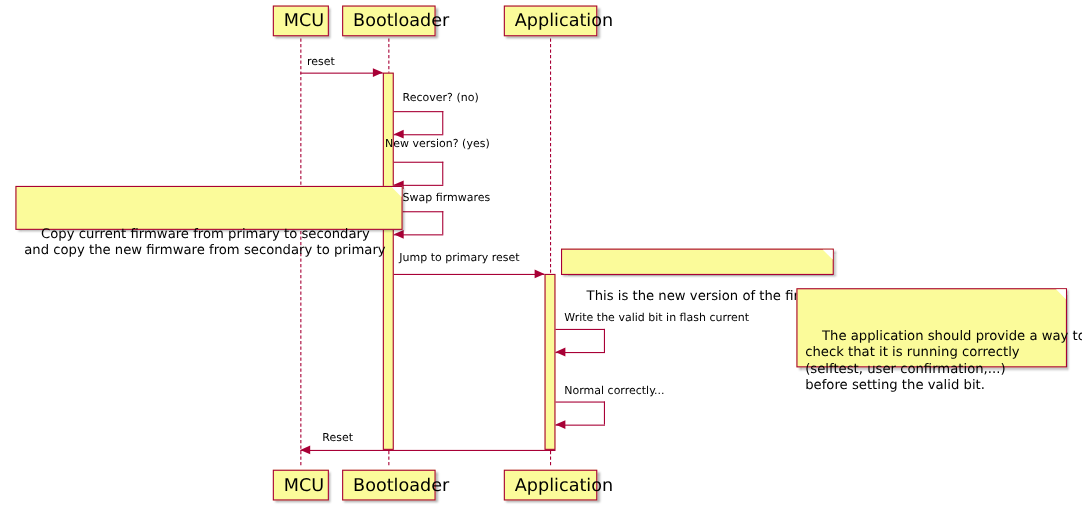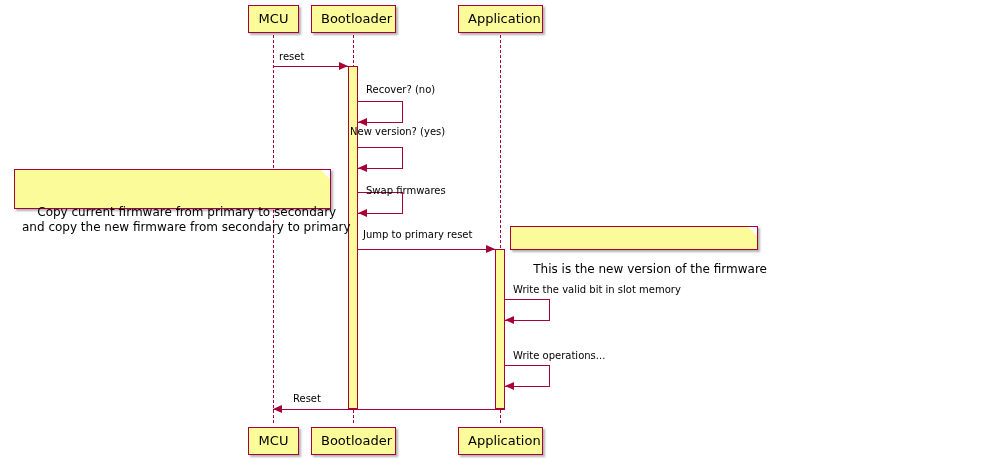--- a/index.html
+++ b/index.html
@@ -15,21 +15,21 @@
     width: 984px;
     height: 466px;
     overflow: hidden;
     background: #ffffff;
   }
   .participant {
     position: absolute;
     background: #fbfb9a;
     border: 1px solid #a80036;
     box-shadow: 2px 2px 2px rgba(0,0,0,0.30);
-    font-size: 13px;
+    font-size: 16px;
     color: #000000;
     text-align: center;
     line-height: 18px;
     padding: 4px 9px;
     box-sizing: border-box;
     white-space: nowrap;
   }
   .lifeline {
     position: absolute;
     width: 0;
@@ -154,51 +154,58 @@
   </div>
   <div class="arrowhead left" style="left:358px; top:164px;"></div>
   <div class="msg-label" style="left:350px; top:126px;">New version? (yes)</div>
 
   <div class="self-box" style="left:358px; top:192px; width:45px; height:21px;">
     <div class="top" style="top:0; width:45px;"></div>
     <div class="right" style="left:44px; height:21px;"></div>
     <div class="bottom" style="top:21px; width:45px;"></div>
   </div>
   <div class="arrowhead left" style="left:358px; top:209px;"></div>
-  <div class="msg-label" style="left:366px; top:175px;margin-top:10px;">Swap firmwares</div>
-
-  <div class="note" style="left:14px; top:169px; width:317px; height:40px;">
+  <div class="msg-label" style="left:366px; top:175px;">Swap firmwares</div>
+
+  <div class="note" style="left:14px; top:169px; width:352px; height:40px;">
     <div class="fold"></div>
     <span>Copy current firmware from primary to secondary
 and copy the new firmware from secondary to primary</span>
   </div>
 
   <div class="arrow-line" style="left:358px; top:249px; width:137px;"></div>
   <div class="arrowhead right" style="left:486px; top:245px;"></div>
   <div class="msg-label" style="left:363px; top:229px;">Jump to primary reset</div>
 
   <div class="note" style="left:510px; top:226px; width:248px; height:24px;">
     <div class="fold"></div>
     <span>This is the new version of the firmware</span>
   </div>
 
   <div class="self-box" style="left:505px; top:299px; width:45px; height:21px;">
     <div class="top" style="top:0; width:45px;"></div>
     <div class="right" style="left:44px; height:21px;"></div>
     <div class="bottom" style="top:21px; width:45px;"></div>
   </div>
   <div class="arrowhead left" style="left:505px; top:316px;"></div>
-  <div class="msg-label" style="left:513px; top:284px;">Write the valid bit in slot memory</div>
-
+  <div class="msg-label" style="left:513px; top:284px;">Write the valid bit in flash current</div>
+
+  <div class="note" style="left:724px; top:262px; width:246px; height:72px;">
+    <div class="fold"></div>
+    <span>The application should provide a way to
+check that it is running correctly
+(selftest, user confirmation,...)
+before setting the valid bit.</span>
+  </div>
 
   <div class="self-box" style="left:505px; top:365px; width:45px; height:21px;">
     <div class="top" style="top:0; width:45px;"></div>
     <div class="right" style="left:44px; height:21px;"></div>
     <div class="bottom" style="top:21px; width:45px;"></div>
   </div>
   <div class="arrowhead left" style="left:505px; top:382px;"></div>
-  <div class="msg-label" style="left:513px; top:350px;">Write operations...</div>
+  <div class="msg-label" style="left:513px; top:350px;">Normal correctly...</div>
 
   <div class="arrow-line" style="left:273px; top:409px; width:232px;"></div>
   <div class="arrowhead left" style="left:273px; top:405px;"></div>
   <div class="msg-label" style="left:293px; top:393px;">Reset</div>
 
 </div>
 
 </body></html>

